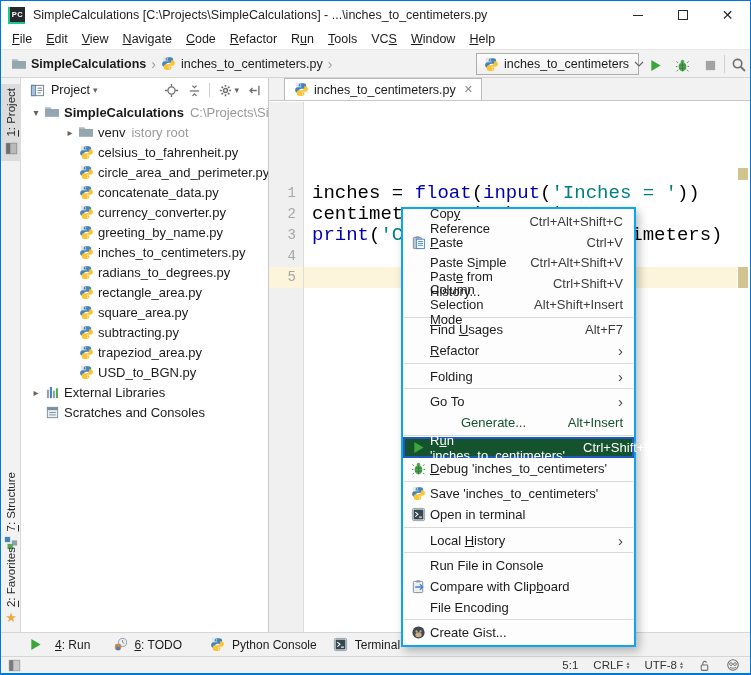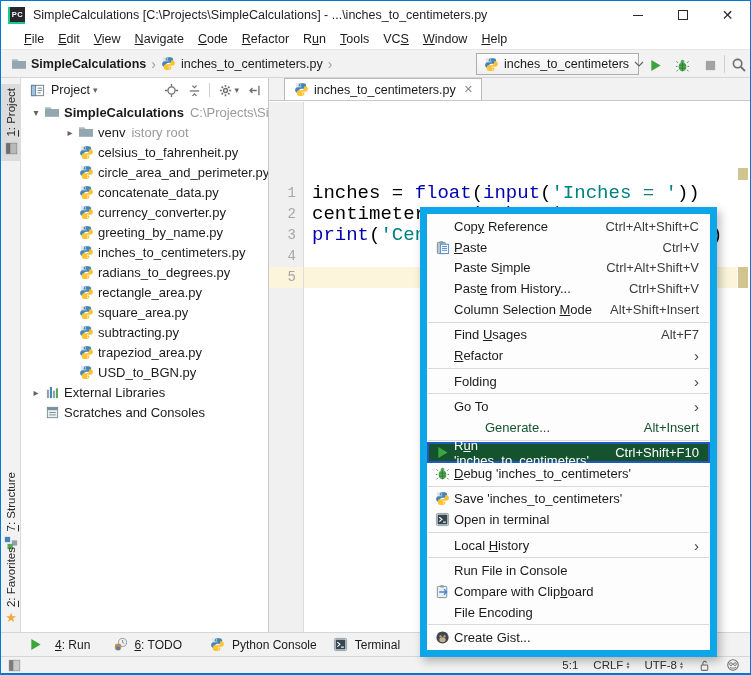--- a/index.html
+++ b/index.html
@@ -15,21 +15,21 @@
   .titlebar { height:28px; display:flex; align-items:center; background:#fff; padding-left:7px; }
   .pc-logo { width:17px; height:17px; background:#25292e; border-left:2px solid #1bc98e; border-bottom:2px solid #1bc98e; color:#fff; font-size:7.5px; font-weight:bold; display:flex; align-items:center; justify-content:center; letter-spacing:.5px; }
   .title-text { margin-left:8px; font-size:12.5px; color:#1f1f1f; white-space:nowrap; }
   .win-controls { margin-left:auto; display:flex; height:100%; }
   .win-btn { width:45px; display:flex; align-items:center; justify-content:center; color:#2a2a2a; }
   .glyph-min { width:10px; height:1px; background:#2a2a2a; display:inline-block; }
   .glyph-max { width:10px; height:10px; border:1px solid #2a2a2a; display:inline-block; }
   .glyph-close { font-size:14px; line-height:1; }
 
   
-  .menubar { height:21px; display:flex; align-items:center; background:#fff; padding-left:16px; font-size:12.5px; border-bottom:1px solid #e6e6e6; }
+  .menubar { height:21px; display:flex; align-items:center; background:#fff; padding-left:4px; font-size:12.5px; border-bottom:1px solid #e6e6e6; }
   .mb-item { padding:2px 7px; white-space:nowrap; }
 
   
   .toolbar { height:28px; background:#f2f2f2; border-bottom:1px solid #d5d5d5; display:flex; align-items:center; position:relative; }
   .breadcrumbs { display:flex; align-items:center; padding-left:8px; font-size:12.5px; white-space:nowrap; }
   .crumb { display:flex; align-items:center; gap:4px; padding:0 2px; }
   .crumb .bold { font-weight:bold; }
   .crumb-sep { color:#9c9c9c; font-size:14px; padding:0 3px; }
   .run-combo { position:absolute; left:475px; top:3px; width:163px; height:22px; border:1px solid #adadad; background:linear-gradient(#fdfdfd,#efefef); display:flex; align-items:center; padding:0 6px; gap:5px; font-size:12.5px; }
   .combo-caret { margin-left:auto; }
@@ -77,21 +77,21 @@
   .gutter-line { position:absolute; left:34px; top:0; width:1px; height:100%; background:#dcdcdc; }
   .gutter-num { position:absolute; right:0; width:28px; text-align:right; padding-right:7px; font-family:"Liberation Mono",monospace; font-size:14px; color:#a6a6a6; height:21px; line-height:21px; }
   .gutter-nums { position:absolute; left:0; top:0; width:34px; height:100%; }
   .code { position:absolute; left:35px; top:0; right:13px; bottom:0; font-family:"Liberation Mono",monospace; font-size:19px; }
   .code-line { position:absolute; left:8px; height:21px; line-height:21px; white-space:pre; }
   .tk-kw { color:#0000B2; } .tk-str { color:#008080;font-family:Liberation Mono, monospace; } .tk-num { color:#0000FF; } .tk-plain { color:#000; }
   .scrollcol { position:absolute; right:0; top:0; width:13px; height:100%; background:#fff; }
   .sc-marker { position:absolute; right:2px; width:10px; background:#D2C48E; }
 
   
-  .ctx { position:absolute; left:419px; top:206px; width:297px; background:#fdfdfd; border:7px solid #0ea5e9; box-shadow:3px 4px 9px rgba(0,0,0,.28); padding:2px 0; z-index:50; font-size:13px; }
+  .ctx { position:absolute; left:400px; top:206px; width:235px; background:#fdfdfd; border:2px solid #0ea5e9; box-shadow:3px 4px 9px rgba(0,0,0,.28); padding:2px 0; z-index:50; font-size:13px; }
   .ctx-item { height:20.8px; display:flex; align-items:center; padding:0 11px 0 6px; color:#1b1b1b; }
   .ctx-item .ctx-ic { flex:0 0 18px; margin-right:3px; display:flex; align-items:center; justify-content:center; }
   .ctx-right { margin-left:auto; color:#3c3c3c; padding-left:18px; white-space:nowrap; }
   .ctx-sub { margin-left:auto; color:#444; font-size:15px; line-height:1; }
   .ctx-sep { height:1px; background:#d9d9d9; margin:1.8px 1px; }
   .ctx-item.disabled, .ctx-item.disabled .ctx-right { color:#14532d;padding-left:37px; }
   .ctx-item.selected { background:#14532d; border:2px solid #1E5AC1; color:#fff; padding:0 9px 0 4px; }
   .ctx-item.selected .ctx-right { color:#fff; }
 
   

